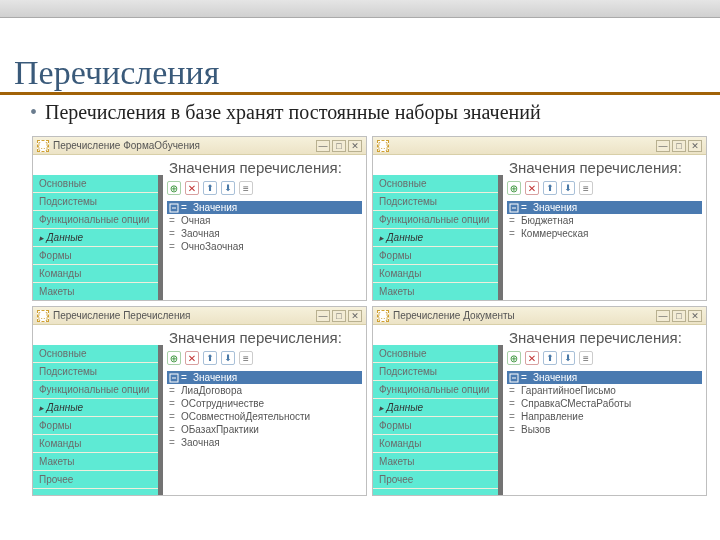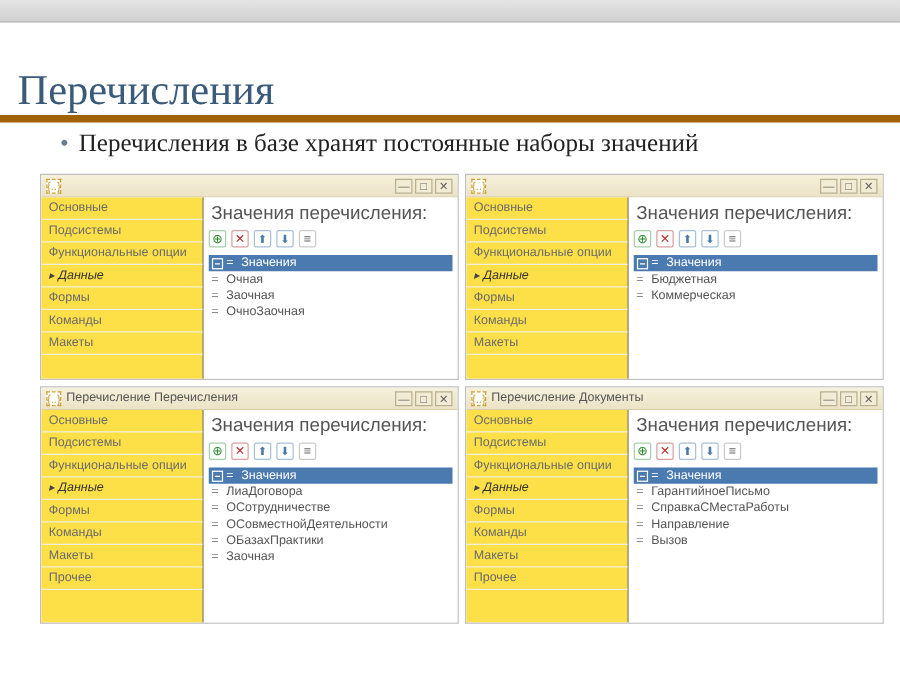--- a/index.html
+++ b/index.html
@@ -17,28 +17,28 @@
     height: 18px;
     background: linear-gradient(#e5e5e5, #d0d0d0);
     border-bottom: 1px solid #aaa;
     margin-bottom: 4px;
   }
   .slide-title {
     font-family: "Times New Roman", serif;
     font-size: 34px;
     color: #3a5a7a;
     padding: 4px 14px 0 14px;
-    border-bottom: 6px solid #a16207;
+    border-bottom: 3px solid #a16207;
     margin-top: 32px;
   }
   .bullet-line {
     font-family: "Times New Roman", serif;
     font-size: 20px;
     color: #222;
-    padding: 6px 14px 0 48px;
+    padding: 6px 14px 0 30px;
   }
   .bullet-line .dot { color: #6a7c8e; margin-right: 8px; }
   .shots {
     position: relative;
     margin-top: 12px;
     width: 720px;
     height: 380px;
   }
   .panel {
     position: absolute;
@@ -75,22 +75,23 @@
     border: 1px solid #b8b090;
     margin-left: 2px;
     display: inline-flex;
     align-items: center; justify-content: center;
     font-size: 9px; color: #666;
     background: #f3ecd5;
   }
   .panel .body { display: flex; height: calc(100% - 18px); }
   .nav {
     width: 130px;
-    border-right: 1px solid #737373;
-    background: #fde047;
+    border-right: 5px solid #737373;
+    background: #5eead4;
+    margin-top: 20px;
   }
   .nav-item {
     padding: 3px 6px;
     border-bottom: 1px solid #f1eedc;
     font-size: 10px;
     color: #6b6b6b;
     white-space: nowrap;
     overflow: hidden;
   }
   .nav-item.active::before {
@@ -152,20 +153,21 @@
 <div class="slide-title">Перечисления</div>
 <div class="bullet-line">
   <span class="dot">•</span><span>Перечисления в базе хранят постоянные наборы значений</span>
 </div>
 
 <div class="shots">
 
   <div class="panel" style="left:32px; top:0;">
     <div class="titlebar">
       <span class="t-icon">{..}</span>
+      <span>Перечисление ФормаОбучения</span>
       <span class="spacer"></span>
       <span class="winbtn">—</span>
       <span class="winbtn">□</span>
       <span class="winbtn">✕</span>
     </div>
     <div class="body">
       <div class="nav">
         <div class="nav-item">Основные</div>
         <div class="nav-item">Подсистемы</div>
         <div class="nav-item">Функциональные опции</div>

